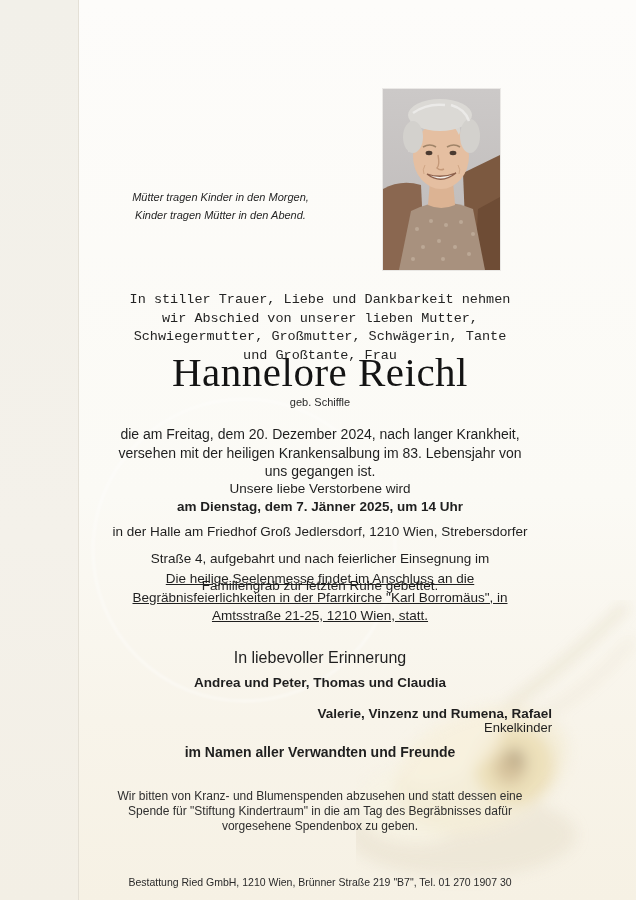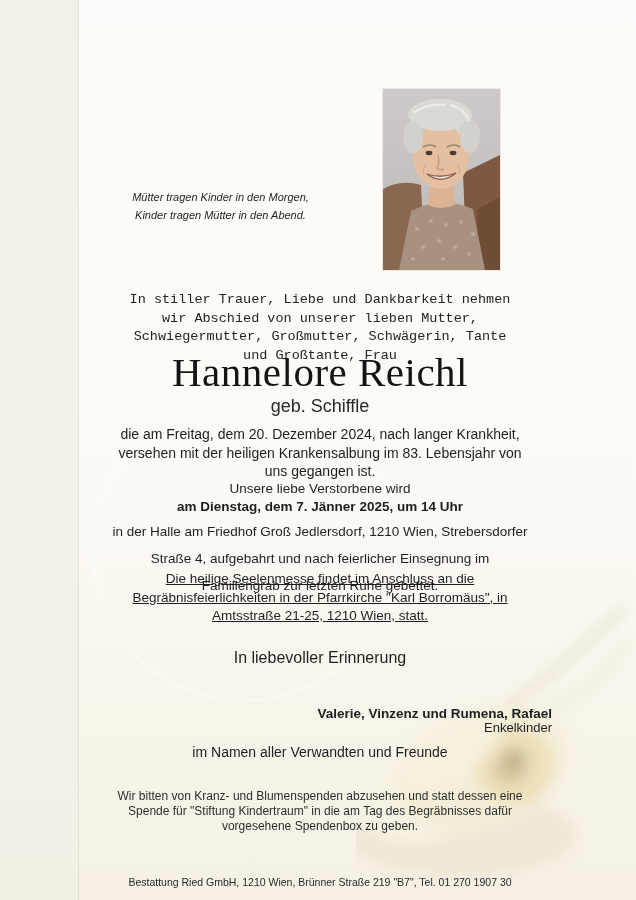--- a/index.html
+++ b/index.html
@@ -32,32 +32,32 @@
   }
   .intro{
     position:absolute;top:291px;left:30px;width:404px;
     font-size:13.5px;line-height:18.5px;color:#242424;font-family:Liberation Mono, monospace;
   }
   .name{
     position:absolute;top:348px;left:0;width:464px;
     font-family:"Liberation Serif","DejaVu Serif",serif;
     font-size:41px;font-weight:400;color:#141414;letter-spacing:.5px;
   }
-  .maiden{position:absolute;top:396px;left:0;width:464px;font-size:18px;color:#2a2a2a;}
+  .maiden{position:absolute;top:396px;left:0;width:464px;font-size:11px;color:#2a2a2a;}
   .death-notice{position:absolute;top:425px;left:24px;width:416px;font-size:14px;line-height:18.5px;}
   .funeral-lead{position:absolute;top:481px;left:0;width:464px;font-size:13.5px;}
   .funeral-datetime{position:absolute;top:499px;left:0;width:464px;font-size:13.5px;font-weight:bold;}
   .funeral-details{position:absolute;top:518px;left:22px;width:420px;font-size:13.5px;line-height:27px;}
   .mass{position:absolute;top:570px;left:30px;width:404px;font-size:13.5px;line-height:18.5px;text-decoration:underline;}
   .remembrance{position:absolute;top:649px;left:0;width:464px;font-size:16px;}
   .family-1{position:absolute;top:675px;left:0;width:464px;}
   .family-2{position:absolute;top:706px;left:0;width:464px;text-align:right;}
   .family-names{font-size:13.5px;font-weight:bold;line-height:15px;}
   .family-relation{font-size:13px;line-height:14px;}
-  .closing{position:absolute;top:744px;left:0;width:464px;font-size:14px;font-weight:normal;}
+  .closing{position:absolute;top:744px;left:0;width:464px;font-size:14px;font-weight:bold;}
   .donation{position:absolute;top:789px;left:8px;width:448px;font-size:12px;line-height:15px;color:#2e2e2e;}
   .footer{position:absolute;top:876px;left:0;width:464px;font-size:10.5px;color:#2a2a2a;}
   .flower{position:absolute;right:0;bottom:0;pointer-events:none;}
 </style>
 </head>
 <body>
 
 <div class="left-strip"></div>
 <div class="faint-ring"></div>
 
@@ -141,20 +141,21 @@
   <div class="name">Hannelore Reichl</div>
   <div class="maiden">geb. Schiffle</div>
   <div class="death-notice">die am Freitag, dem 20. Dezember 2024, nach langer Krankheit, versehen mit der heiligen Krankensalbung im 83. Lebensjahr von uns gegangen ist.</div>
   <div class="funeral-lead">Unsere liebe Verstorbene wird</div>
   <div class="funeral-datetime">am Dienstag, dem 7. Jänner 2025, um 14 Uhr</div>
   <div class="funeral-details">in der Halle am Friedhof Groß Jedlersdorf, 1210 Wien, Strebersdorfer Straße 4, aufgebahrt und nach feierlicher Einsegnung im Familiengrab zur letzten Ruhe gebettet.</div>
   <div class="mass">Die heilige Seelenmesse findet im Anschluss an die Begräbnisfeierlichkeiten in der Pfarrkirche "Karl Borromäus", in Amtsstraße 21-25, 1210 Wien, statt.</div>
   <div class="remembrance">In liebevoller Erinnerung</div>
 
   <div class="family-1">
+    <div class="family-names">Andrea und Peter, Thomas und Claudia</div>
   </div>
   <div class="family-2">
     <div class="family-names">Valerie, Vinzenz und Rumena, Rafael</div>
     <div class="family-relation">Enkelkinder</div>
   </div>
 
   <div class="closing">im Namen aller Verwandten und Freunde</div>
   <div class="donation">Wir bitten von Kranz- und Blumenspenden abzusehen und statt dessen eine Spende für "Stiftung Kindertraum" in die am Tag des Begräbnisses dafür vorgesehene Spendenbox zu geben.</div>
   <div class="footer">Bestattung Ried GmbH, 1210 Wien, Brünner Straße 219 "B7", Tel. 01 270 1907 30</div>
 </div>

